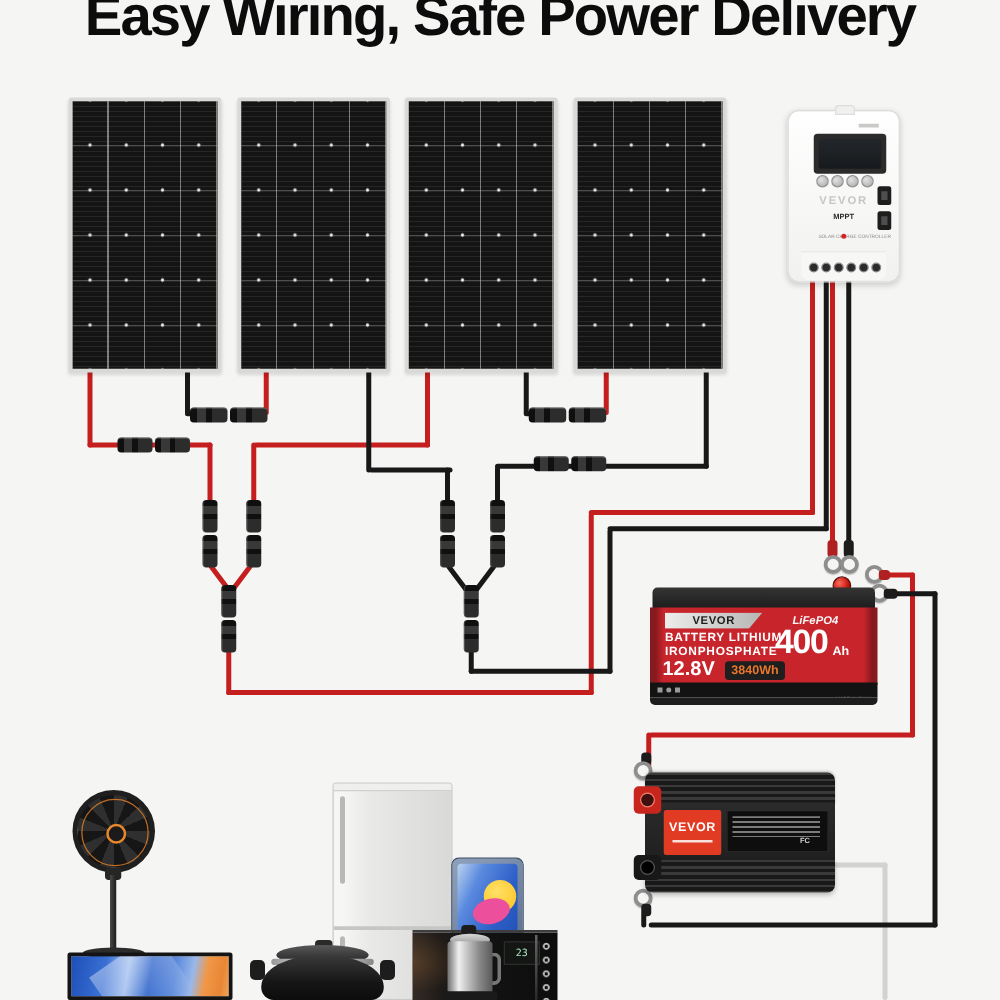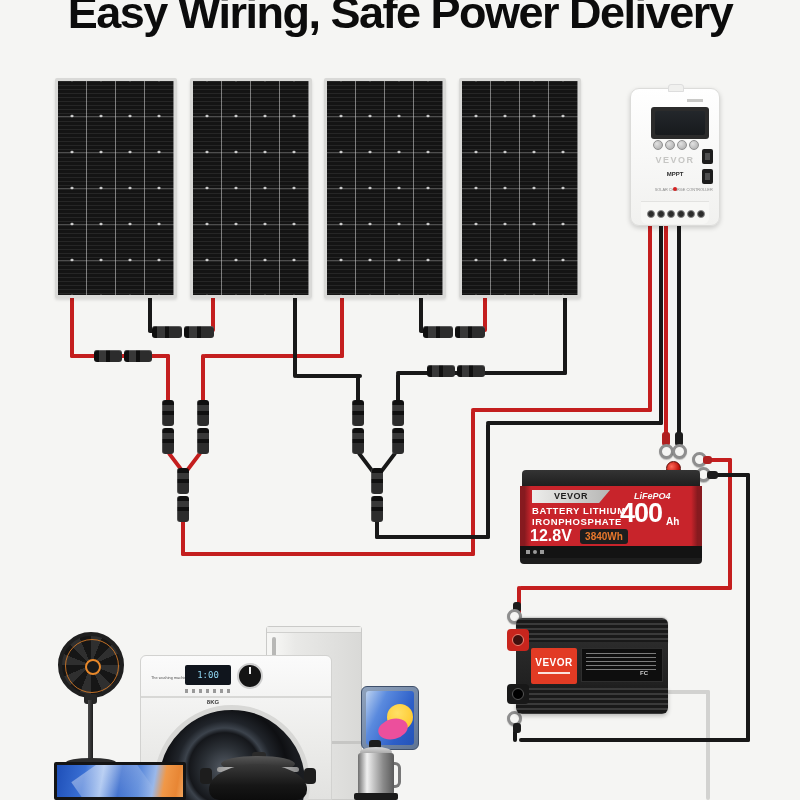--- a/index.html
+++ b/index.html
@@ -230,39 +230,34 @@
   </div>
 
   <div class="dev" style="left:58px;top:632px;width:66px;height:66px;border-radius:50%;z-index:5;background:repeating-conic-gradient(#2f2f2f 0 22deg,#161616 22deg 45deg);border:4px solid #1f1f1f;box-sizing:border-box">
     <div class="abs" style="left:3px;top:3px;width:52px;height:52px;border-radius:50%;border:1.5px solid rgba(230,130,40,.8)"></div>
     <div class="abs" style="left:23px;top:23px;width:12px;height:12px;border-radius:50%;background:#1a1a1a;border:2px solid #e8882a"></div>
   </div>
   <div class="dev" style="left:84px;top:694px;width:13px;height:10px;background:#262626;border-radius:3px;z-index:5"></div>
   <div class="dev" style="left:88px;top:700px;width:5px;height:62px;background:linear-gradient(90deg,#4a4a4a,#1e1e1e);z-index:5"></div>
   <div class="dev" style="left:66px;top:758px;width:50px;height:9px;border-radius:50%;background:#2c2c2c;z-index:5"></div>
 
-  <div class="dev" style="left:140px;top:655px;width:192px;height:145px;z-index:5;background:linear-gradient(180deg,#fbfbfb,#ececea 60%,#e2e2e0);border:1px solid #d2d2d0;border-radius:6px 6px 0 0">
-    <div class="abs" style="left:0;top:40px;width:100%;height:2px;background:#d8d8d6"></div>
-    <div class="abs" style="left:10px;top:10px"><span class="micro" style="transform-origin:0 50%;color:#555">The washing machine</span></div>
-    <div class="abs mono" style="left:44px;top:9px;width:46px;height:20px;background:#10151d;border-radius:2px;color:#8fd6f2;font-size:9px;text-align:center;line-height:20px">1:00</div>
-    <div class="abs" style="left:44px;top:33px;width:48px;height:4px;background:repeating-linear-gradient(90deg,#9a9a9a 0 3px,rgba(0,0,0,0) 3px 7px)"></div>
-    <div class="abs" style="left:96px;top:7px;width:22px;height:22px;border-radius:50%;background:#141414;border:2px solid #cfcfcf">
-      <div class="abs" style="left:10px;top:2px;width:2px;height:7px;background:#eee"></div>
-    </div>
-    <div class="abs" style="left:52px;top:43px;width:40px;text-align:center;font-size:6px;font-weight:700;color:#3a3a3a">8KG</div>
-    <div class="abs" style="left:13px;top:49px;width:146px;height:146px;border-radius:50%;border:5px solid #d8d8d6;background:radial-gradient(circle at 45% 40%,#555c66 0%,#2b3036 18%,#15171b 30%,#3c434c 34%,#20242a 40%,#0e0f12 52%,#191b1f 60%,#23262b 100%)"></div>
-  </div>
 
   <div class="dev" style="left:361px;top:686px;width:58px;height:64px;z-index:6;background:linear-gradient(135deg,#8fa2bc,#5f7494);border:1px solid #3e4f6a;border-radius:6px">
     <div class="abs" style="left:4px;top:4px;width:48px;height:54px;border-radius:3px;overflow:hidden;background:linear-gradient(115deg,#bcd2f0 0%,#5a8ade 30%,#2d5fc8 70%,#2453b8 100%)">
       <div class="abs" style="left:21px;top:13px;width:26px;height:26px;border-radius:50%;background:radial-gradient(circle at 40% 35%,#ffe066,#ffc21e)"></div>
       <div class="abs" style="left:12px;top:28px;width:30px;height:20px;border-radius:50%;background:#ec4f9c;transform:rotate(-14deg)"></div>
     </div>
   </div>
 
+  <div class="dev" style="left:330px;top:744px;width:116px;height:56px;z-index:6;background:linear-gradient(90deg,#332a24 0%,#201b18 20%,#121212 55%,#0d0d0e 100%);border-top:2px solid #3e3e3e">
+    <div class="abs" style="left:0;top:0;width:40px;height:48px;background:radial-gradient(ellipse at 0% 50%,rgba(150,100,50,.35),rgba(0,0,0,0) 70%)"></div>
+    <div class="abs mono" style="left:73px;top:7px;width:27px;height:17px;background:#131613;border:1px solid #2c2c2c;color:#a8e8c0;font-size:8px;text-align:center;line-height:17px">23</div>
+    <div class="abs" style="left:98px;top:2px;width:2px;height:52px;background:linear-gradient(180deg,#666,#2a2a2a)"></div>
+    <div class="abs" style="left:101px;top:6px;width:12px;height:48px;background-image:radial-gradient(circle at 6px 5px,rgba(0,0,0,0) 0 1.2px,rgba(255,255,255,.75) 1.6px 2.4px,rgba(0,0,0,0) 3px);background-size:12px 11px"></div>
+  </div>
 
   <div class="dev" style="left:200px;top:752px;width:116px;height:48px;z-index:7">
     <div class="abs" style="left:52px;top:0;width:14px;height:8px;background:#2a2a2a;border-radius:3px"></div>
     <div class="abs" style="left:21px;top:4px;width:74px;height:16px;border-radius:50%;background:linear-gradient(180deg,#585858,#222)"></div>
     <div class="abs" style="left:17px;top:15px;width:82px;height:5px;border-radius:4px;background:linear-gradient(90deg,#999,#e8e8e8,#888)"></div>
     <div class="abs" style="left:9px;top:12px;width:98px;height:36px;border-radius:48% 48% 10px 10px / 70% 70% 10px 10px;background:linear-gradient(180deg,#3a3a3a,#161616 60%,#0c0c0c)"></div>
     <div class="abs" style="left:0;top:16px;width:12px;height:16px;background:#1d1d1d;border-radius:4px"></div>
     <div class="abs" style="left:104px;top:16px;width:12px;height:16px;background:#1d1d1d;border-radius:4px"></div>
   </div>
 

